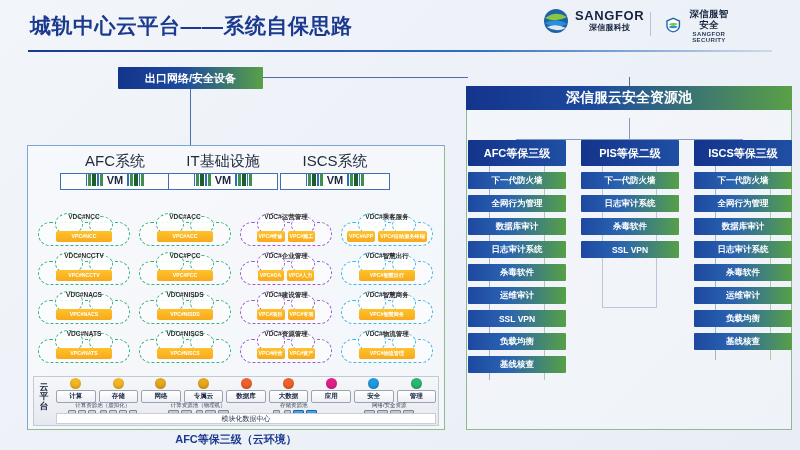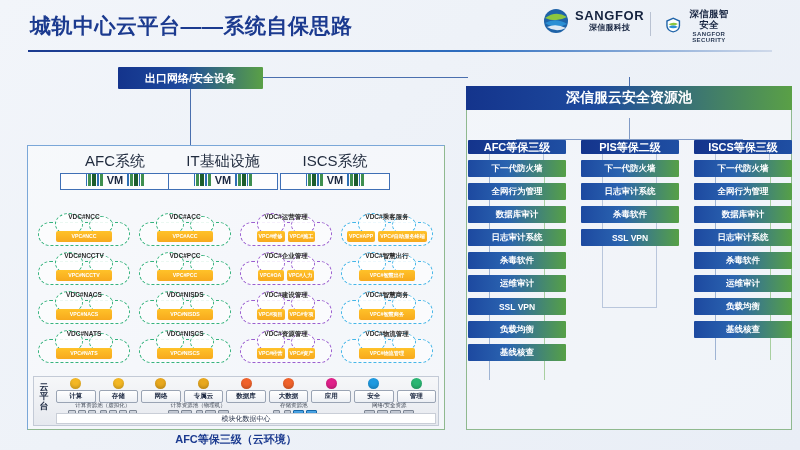--- a/index.html
+++ b/index.html
@@ -128,21 +128,21 @@
     border:1px solid #8fb98f; border-top:none; background:rgba(255,255,255,.30);
   }
   #pool-header {
     position:absolute; left:466px; top:86px; width:326px; height:24px;
     background:linear-gradient(90deg,#14348c 0%,#1d4a9e 40%,#5aa046 100%);
     color:#fff; font-size:14px; font-weight:bold;
     display:flex; align-items:center; justify-content:center;
   }
   .sec-col { position:absolute; top:140px; width:98px; }
   .sec-head {
-    height:14px; background:linear-gradient(90deg,#14348c,#1f4fa3);
+    height:26px; background:linear-gradient(90deg,#14348c,#1f4fa3);
     color:#fff; font-size:11px; font-weight:bold;
     display:flex; align-items:center; justify-content:center; border-radius:1px;
   }
   .sec-item {
     height:17px; margin-top:6px;
     background:linear-gradient(90deg,#1d49a0 0%,#2a63b0 40%,#56a046 100%);
     color:#fff; font-size:8.5px; font-weight:bold;
     display:flex; align-items:center; justify-content:center; border-radius:1px;
   }
   .sec-rail { position:absolute; top:150px; width:1px; }

